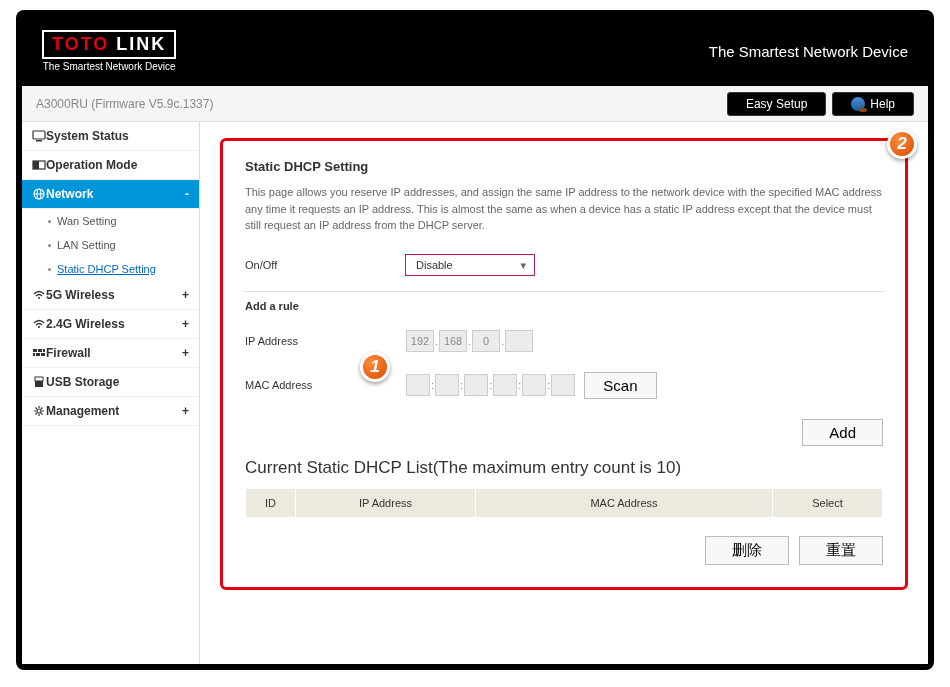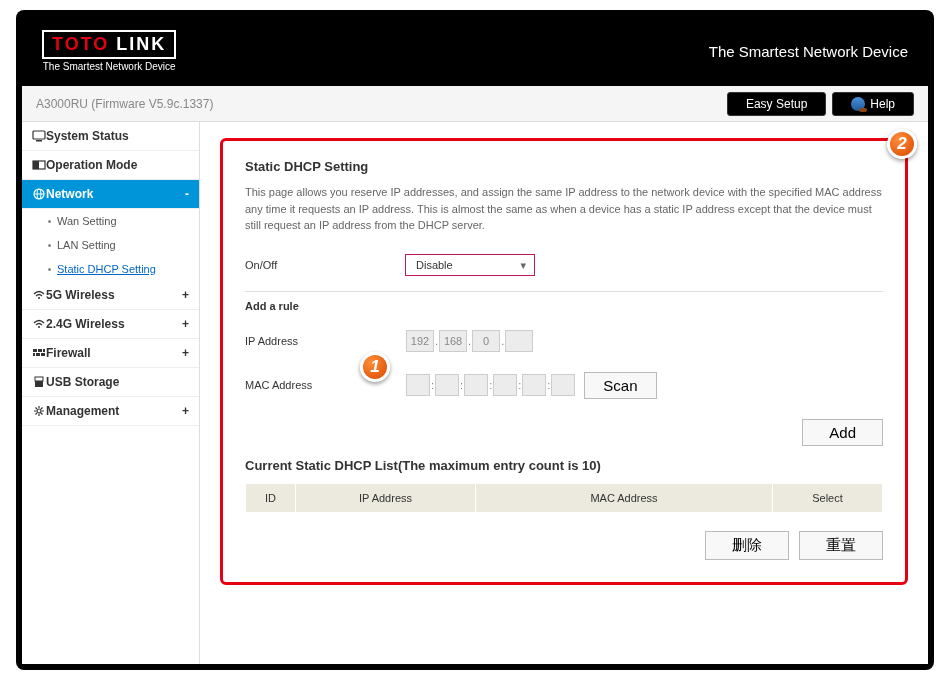--- a/index.html
+++ b/index.html
@@ -212,21 +212,21 @@
       <input class="mac-oct" style="">
               <span class="colon">:</span>
       <input class="mac-oct" style="">
               <span class="colon">:</span>
       <input class="mac-oct" style="">
       <button class="btn" style="margin-left:8px">Scan</button>
     </div>
     <div class="btn-row">
       <button class="btn" style="padding:4px 26px">Add</button>
     </div>
-    <div style="font-size:13px;font-weight:bold;color:#333;padding:4px 0">Current Static DHCP List(The maximum entry count is 10)</div>
+    <div style="font-size:17px;font-weight:normal;color:#333;padding:4px 0">Current Static DHCP List(The maximum entry count is 10)</div>
     <table class="tbl">
       <tbody>
                 <tr>
         <th style="width:50px">ID</th>
         <th style="width:180px">IP Address</th>
         <th>MAC Address</th>
         <th style="width:110px">Select</th>
       </tr>
     </tbody>
             </table>

